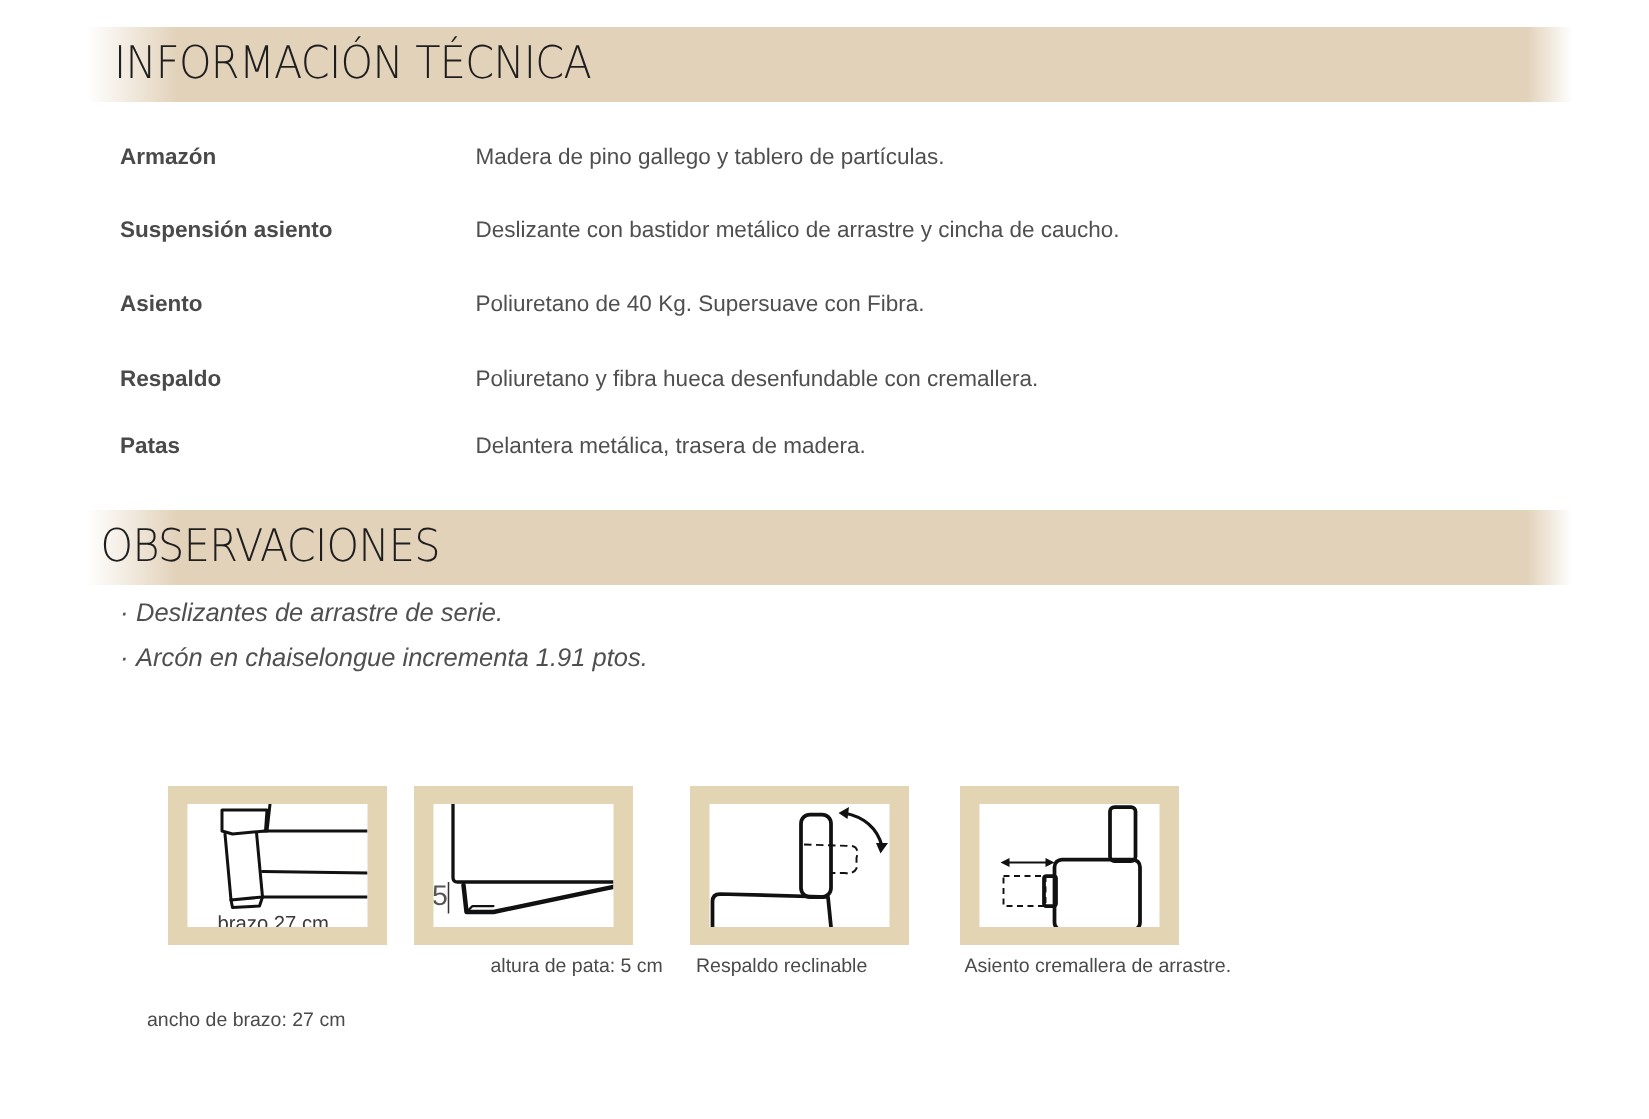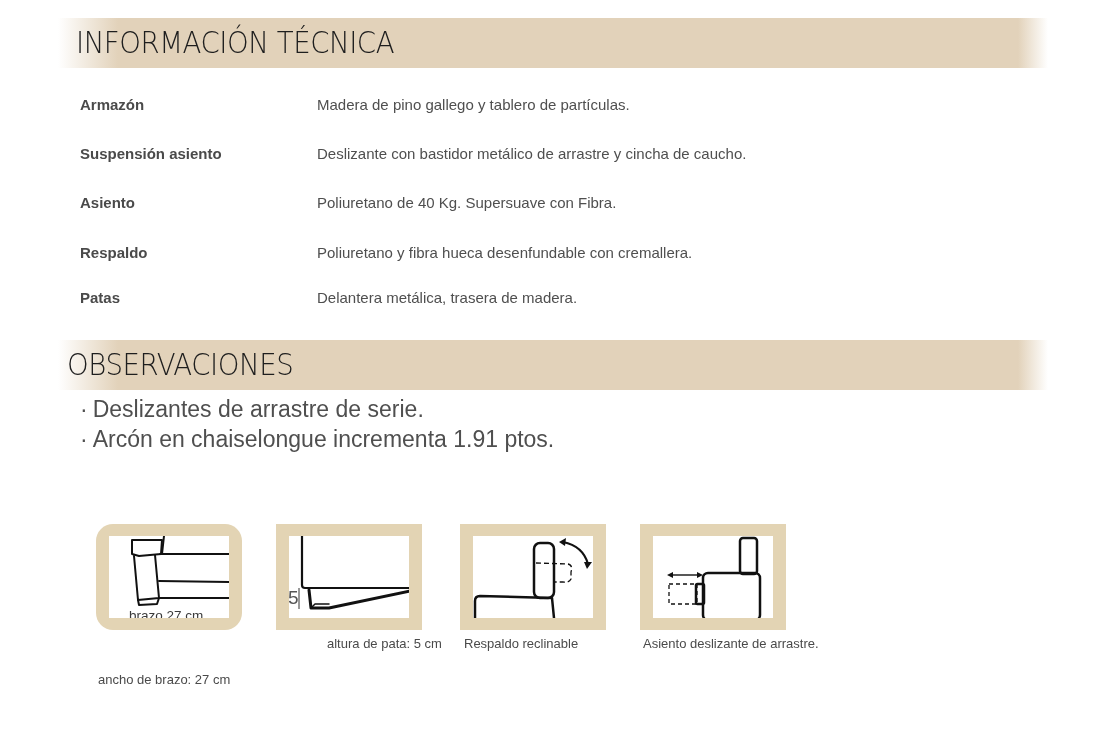--- a/index.html
+++ b/index.html
@@ -21,21 +21,21 @@
     #bar-info { top: 18px; }
     #bar-info .section-title { left: 18px; }
     #bar-obs { top: 340px; }
     #bar-obs .section-title { left: 9px; }
 
     .spec-row { position: absolute; left: 80px; width: 950px; height: 26px; font-size: 15px; }
     .spec-label { position: absolute; left: 0; top: 0; font-weight: bold; color: #4a4a4a; white-space: nowrap; }
     .spec-value { position: absolute; left: 237px; top: 0; color: #4f4f4f; white-space: nowrap; }
 
     .obs-list { position: absolute; left: 80px; top: 396px; margin: 0; padding: 0; list-style: none; }
-    .obs-item { font-size: 23px; color: #4f4f4f; white-space: nowrap; height: 29.5px; line-height: 26px; }
+    .obs-item { font-size: 17px; color: #4f4f4f; white-space: nowrap; height: 29.5px; line-height: 26px; font-style: italic; }
     .obs-item .bullet { margin-right: 5px; }
 
     .thumb { position: absolute; top: 524px; width: 146px; height: 106px; background: #e3d4b4; }
     .thumb .inner { position: absolute; left: 13px; top: 12px; right: 13px; bottom: 12px; background: #ffffff; overflow: hidden; }
     .thumb svg { position: absolute; left: 0; top: 0; }
     .thumb-caption { position: absolute; top: 636px; font-size: 13px; color: #4a4a4a; white-space: nowrap; }
     .inner-caption { position: absolute; font-size: 13.5px; color: #3a3a3a; white-space: nowrap; }
   </style>
 </head>
 <body>
@@ -73,21 +73,21 @@
 
 <ul class="obs-list">
   <li class="obs-item">
     <span class="bullet">·</span><span>Deslizantes de arrastre de serie.</span>
   </li>
   <li class="obs-item">
     <span class="bullet">·</span><span>Arcón en chaiselongue incrementa 1.91 ptos.</span>
   </li>
 </ul>
 
-<div class="thumb" style="left:96px;border-radius:17px;">
+<div class="thumb" style="left:112px;">
   <div class="inner">
     <svg width="120" height="82" viewBox="0 0 120 82">
       <g fill="none" stroke="#111" stroke-width="2" stroke-linejoin="round" stroke-linecap="round">
         <path d="M23 4 L53 4 L52 18 L30 20 L23 18 Z"></path>
         <path d="M55 0 L53 18"></path>
         <path d="M25 20 L29 64 L50 62 L46 19"></path>
         <path d="M29 64 L30 69 L48 68 L50 62"></path>
         <path d="M51 18 L125 18"></path>
         <path d="M50 45 L125 46"></path>
         <path d="M50 62 L125 62"></path>
@@ -137,13 +137,13 @@
         <rect x="50" y="37" width="57" height="47" rx="5"></rect>
         <rect x="43" y="48" width="8" height="20" rx="1.5"></rect>
       </g>
       <rect x="16" y="48" width="28" height="20" fill="none" stroke="#111" stroke-width="1.3" stroke-dasharray="4,3"></rect>
       <line x1="18" y1="39" x2="46" y2="39" stroke="#111" stroke-width="1.4"></line>
       <path d="M14 39 L20 36 L20 42 Z" fill="#111"></path>
       <path d="M50 39 L44 36 L44 42 Z" fill="#111"></path>
     </svg>
   </div>
 </div>
-<div class="thumb-caption" style="left:643px;">Asiento deslizante de arrastre.</div>
+<div class="thumb-caption" style="left:643px;">Asiento cremallera de arrastre.</div>
 
 </body></html>

